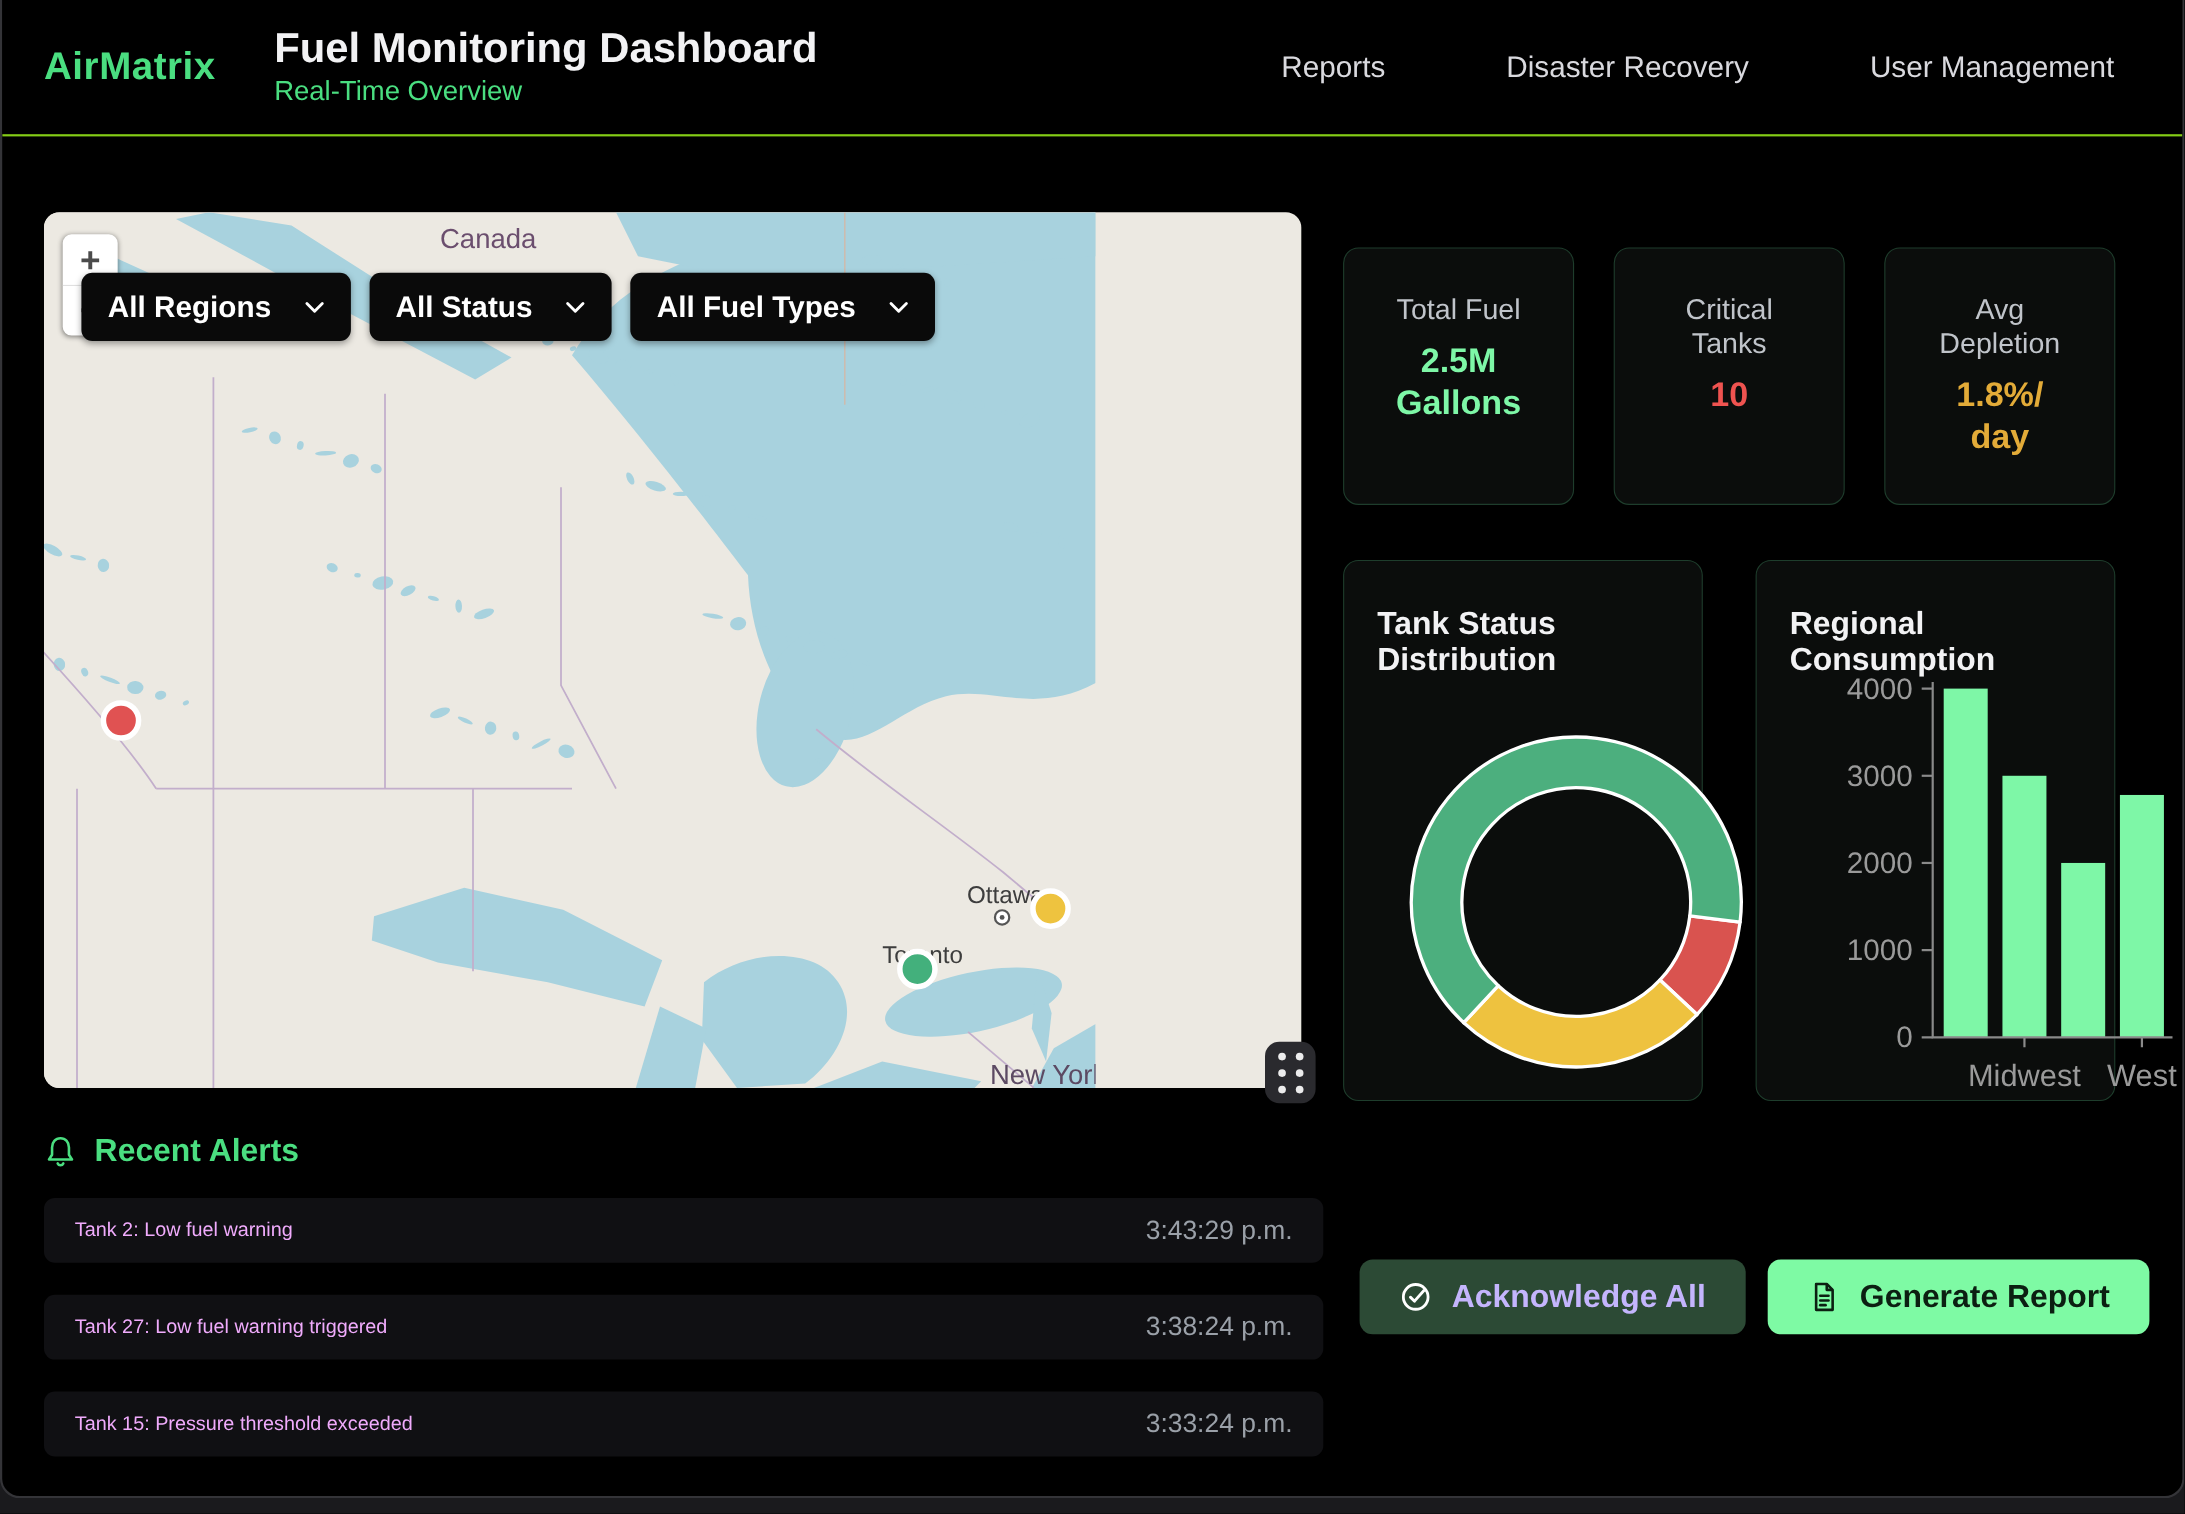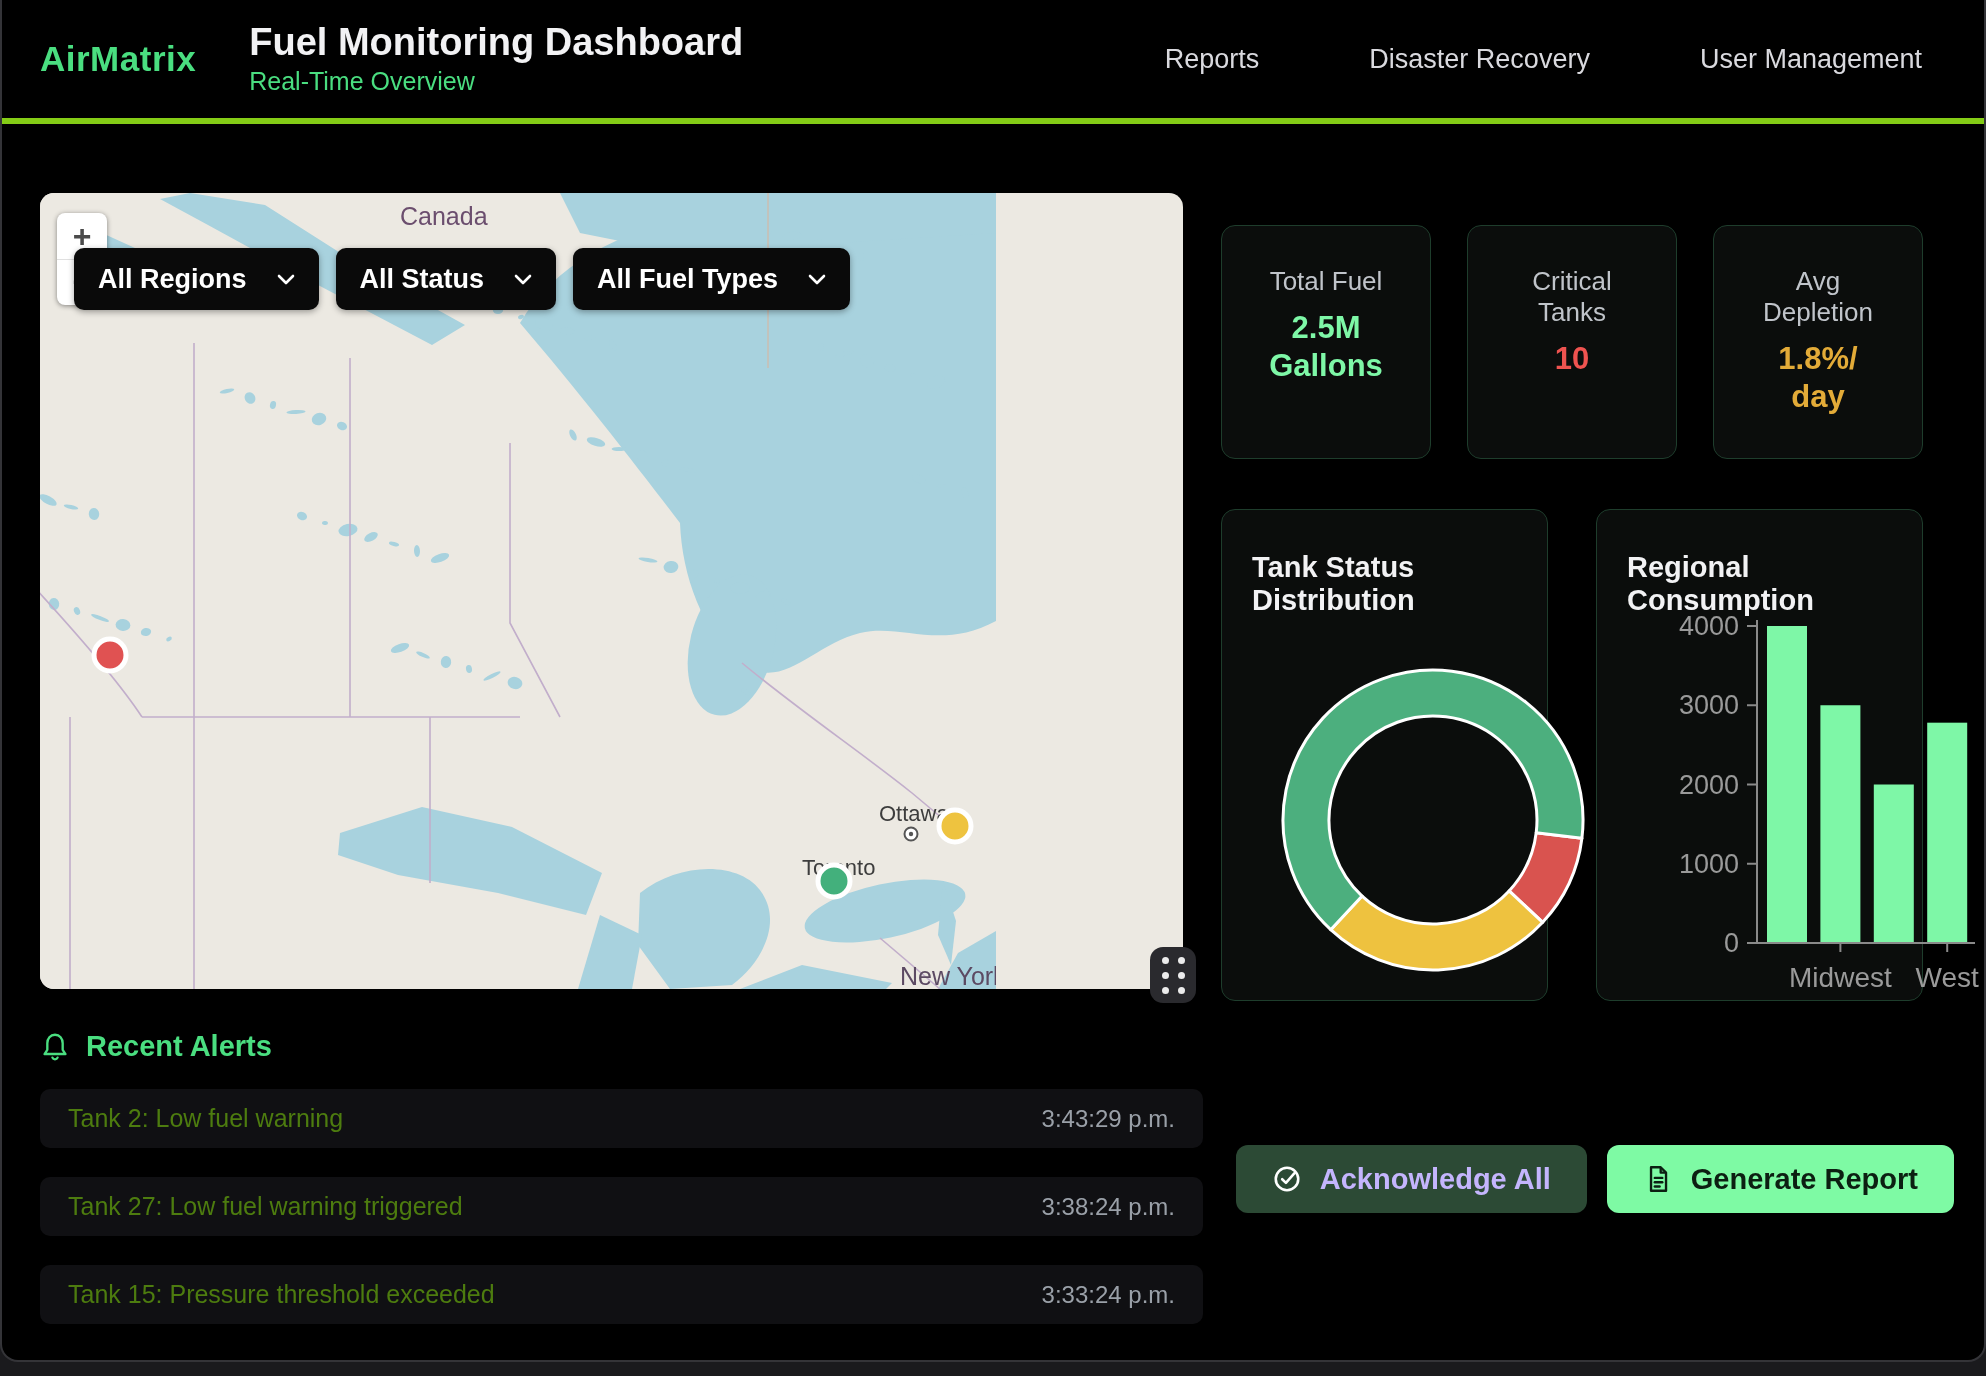--- a/index.html
+++ b/index.html
@@ -18,21 +18,21 @@
     border-bottom:2px solid #343438;
     border-radius:0 0 18px 18px;
     overflow:hidden;
     position:relative;
   }
   
   .header {
     height:124px; display:flex; align-items:center;
     padding:0 44px 0 38px;
     background:#000;
-    border-bottom:6px solid #84cc16;
+    border-bottom:2px solid #84cc16;
   }
   .logo { font-size:35px; font-weight:bold; color:#4ade80; letter-spacing:.5px; }
   .titleblock { margin-left:53px; }
   .page-title { font-size:38px; font-weight:bold; color:#f2f2f4; line-height:1.1; }
   .subtitle { font-size:25px; color:#4ade80; margin-top:4px; }
   .nav { margin-left:auto; display:flex; gap:110px; padding-right:18px; }
   .nav-item { font-size:27px; color:#d9d9de; cursor:pointer; white-space:nowrap; }
   
   .main { display:flex; gap:38px; margin-top:69px; padding:0 61px 0 38px; }
   
@@ -80,21 +80,21 @@
   
   .alerts { margin:29px 30px 0 38px; }
   .alerts-heading { display:flex; align-items:center; gap:16px; }
   .alerts-heading .txt { font-size:29px; font-weight:bold; color:#4ade80; }
   .alerts-body { display:flex; margin-top:26px; }
   .alert-list { width:1163px; flex:none; display:flex; flex-direction:column; gap:29px; }
   .alert-row {
     height:59px; background:#101013; border-radius:10px;
     display:flex; align-items:center; padding:0 28px;
   }
-  .alert-msg { font-size:25px; color:#4d7c0f; }
+  .alert-msg { font-size:18px; color:#f0abfc; }
   .alert-time { margin-left:auto; font-size:24px; color:#9aa0a8; }
   .actions { margin-left:auto; margin-top:56px; display:flex; gap:20px; align-self:flex-start; }
   .btn {
     height:68px; border-radius:12px; font-size:29px; font-weight:bold;
     display:flex; align-items:center; gap:18px; padding:0 36px;
     border:none; cursor:pointer; font-family:inherit; white-space:nowrap;
   }
   .btn-ack { background:#2c4a35; color:#c4b5fd; }
   .btn-gen { background:#7efaa4; color:#0c1f12; }
 </style>

